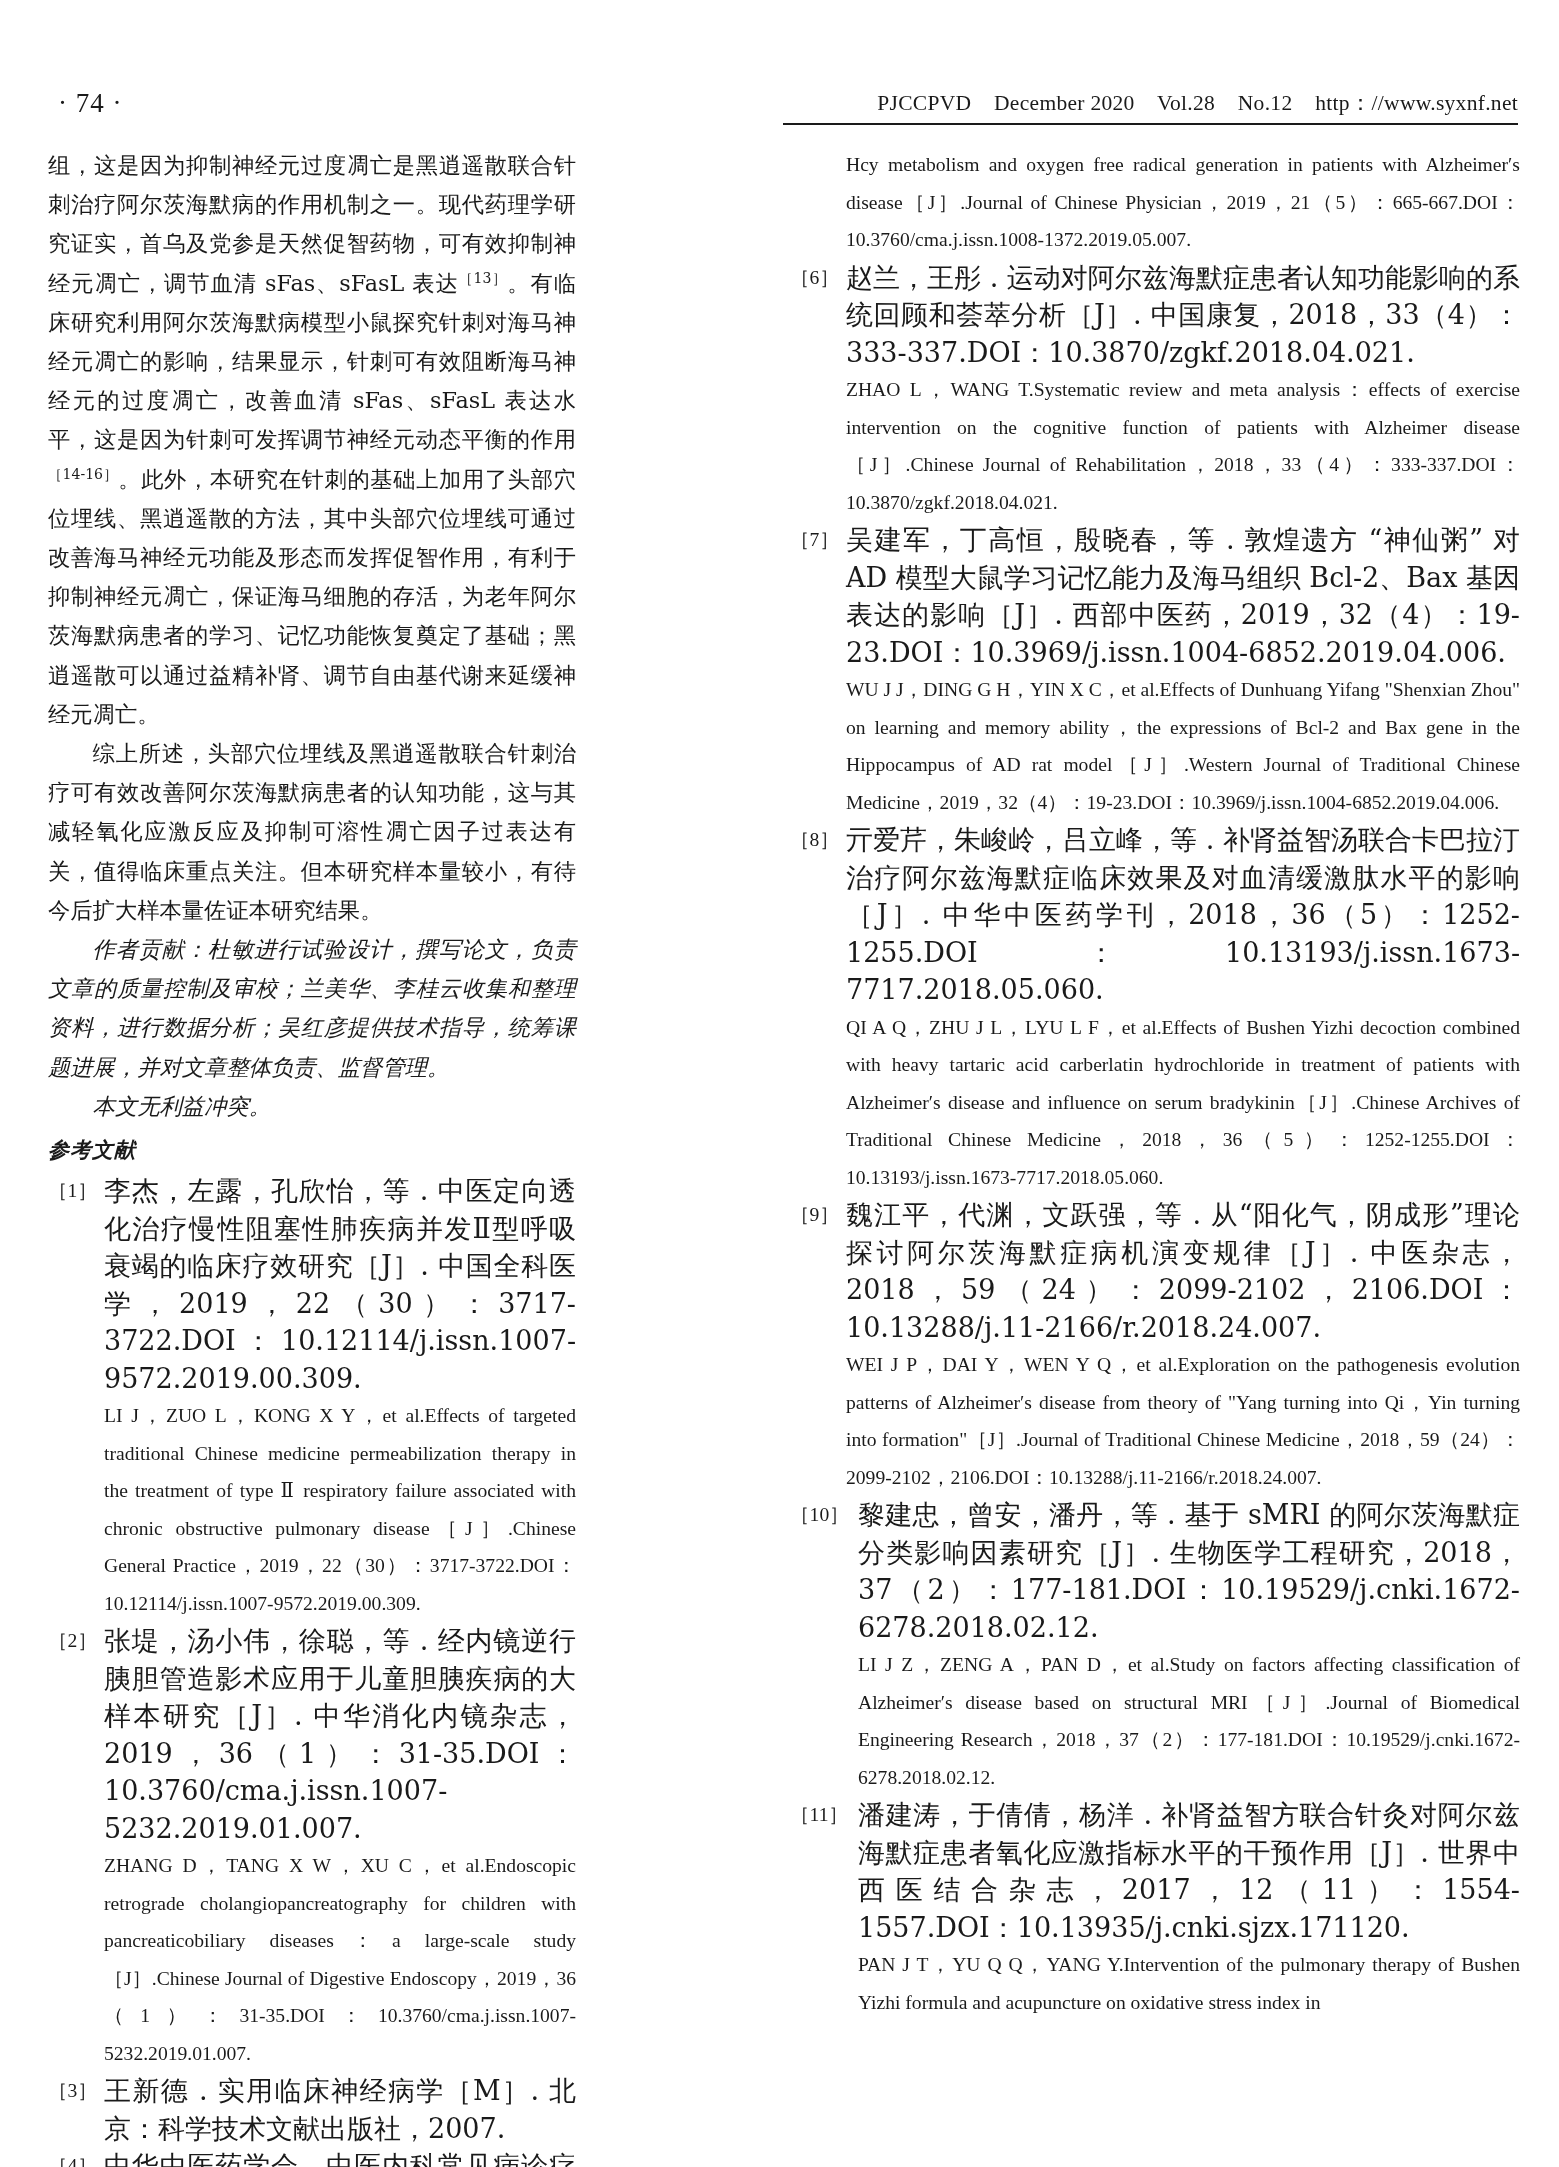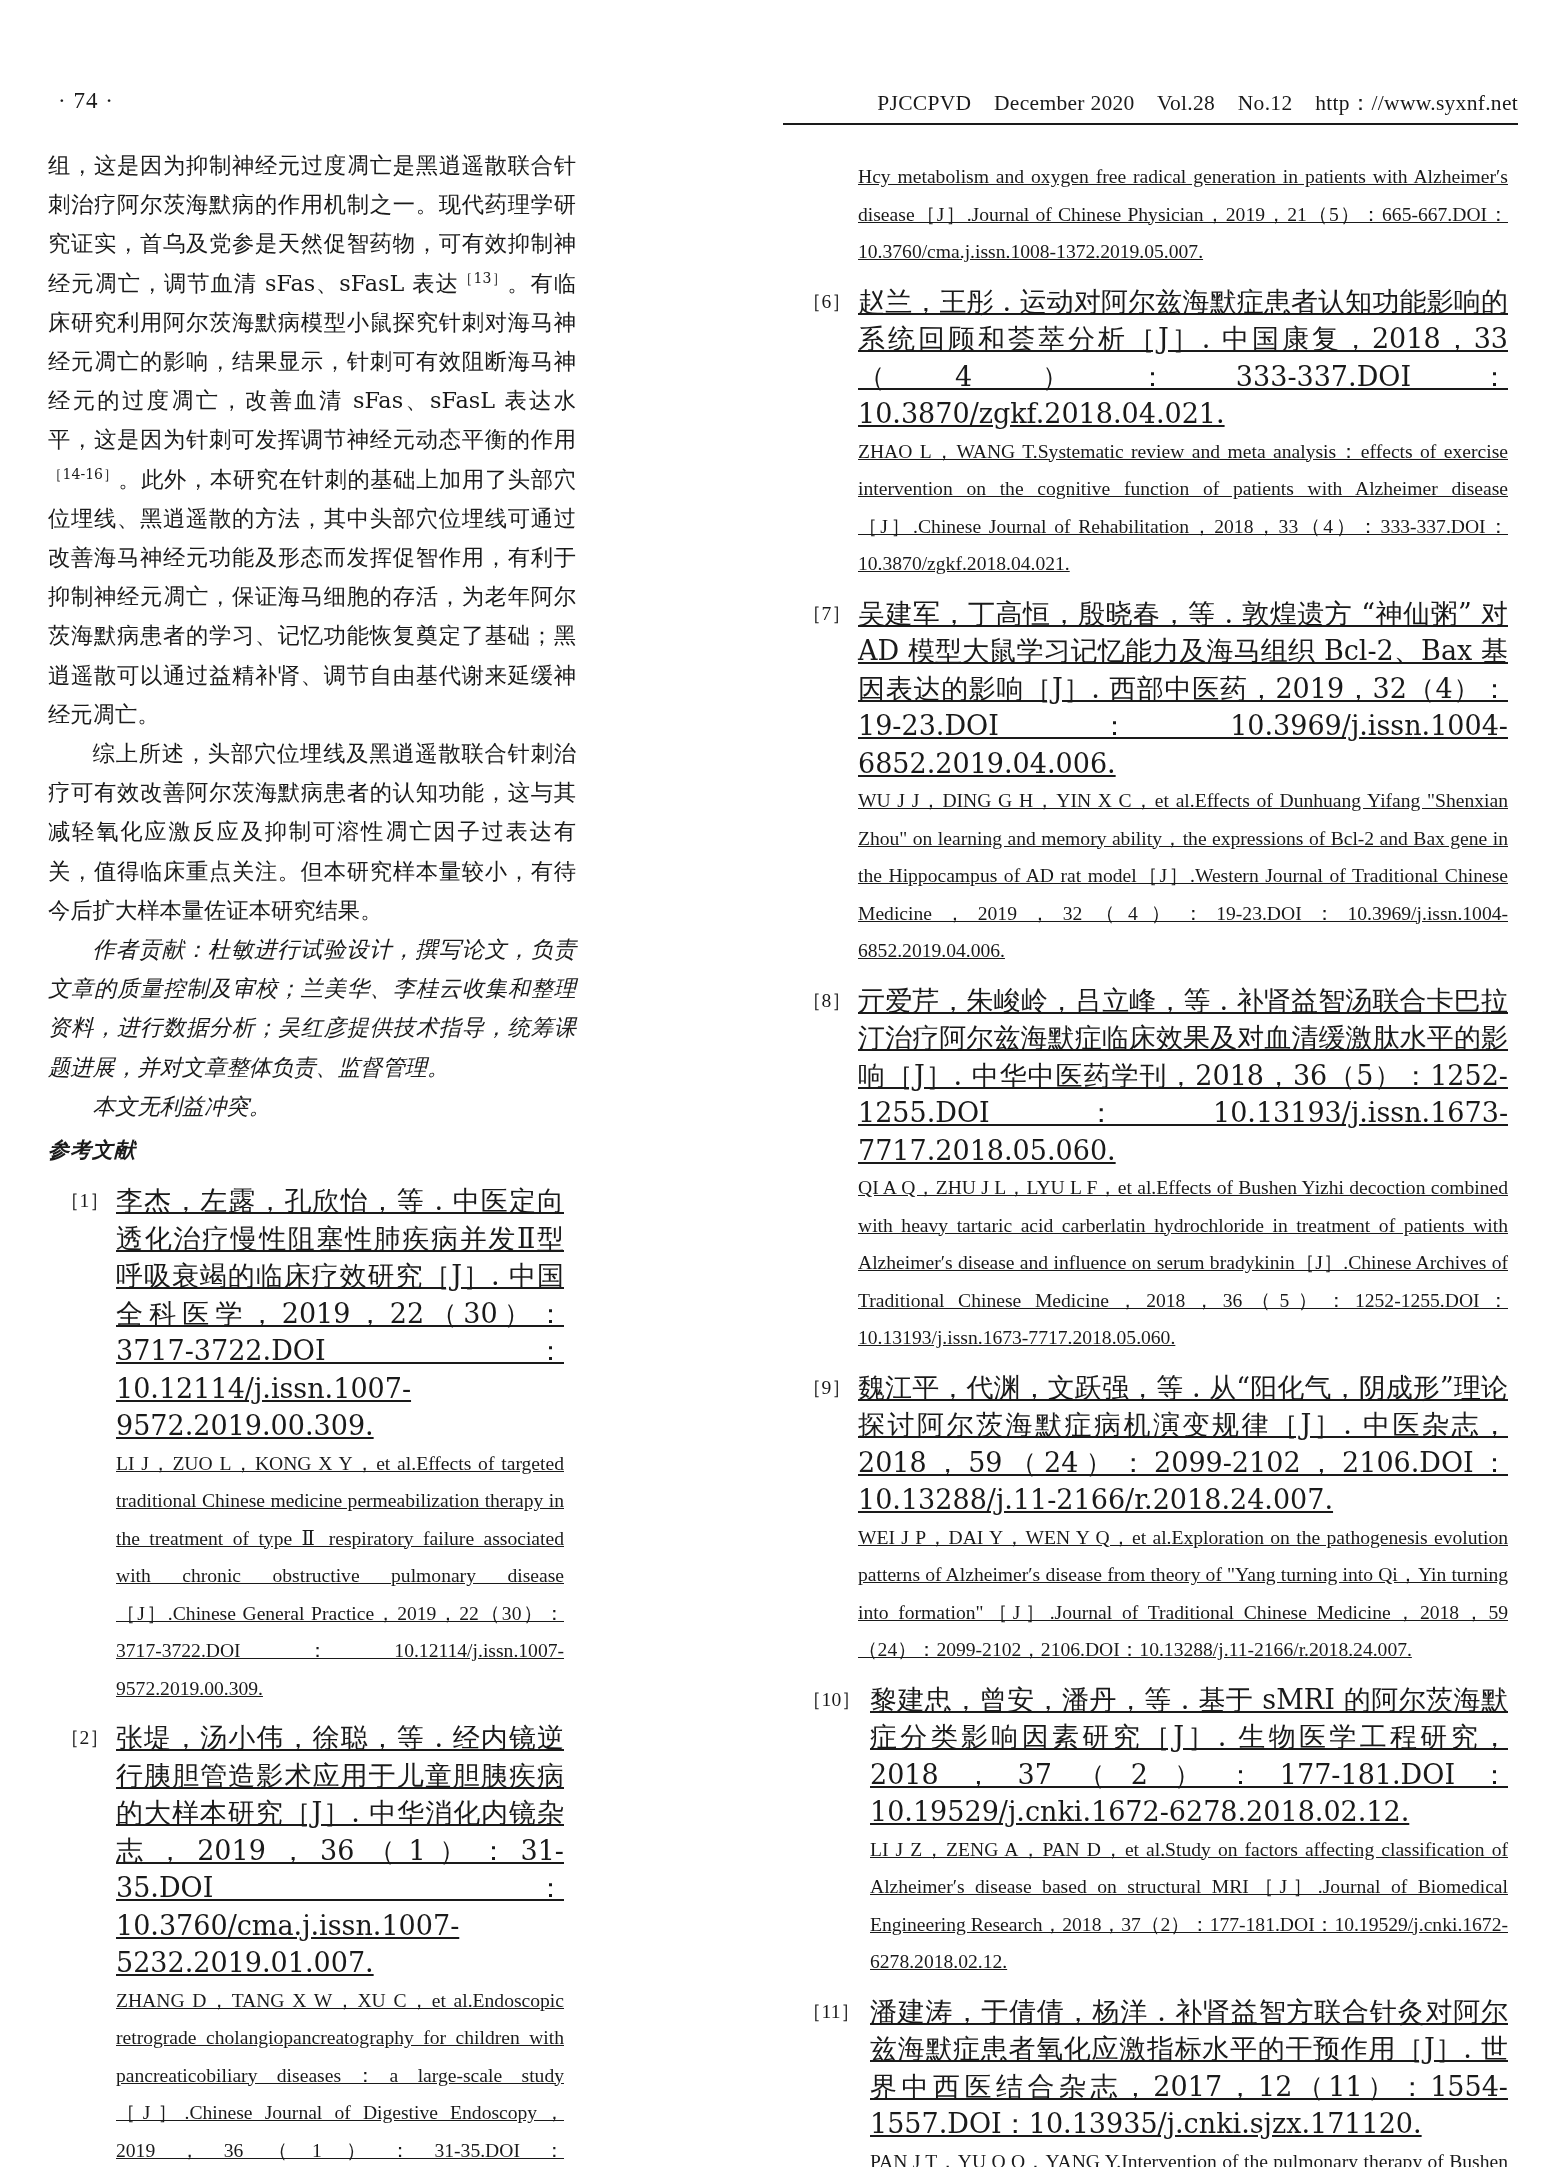--- a/index.html
+++ b/index.html
@@ -28,21 +28,21 @@
     position: absolute;
     left: 48px;
     top: 88px;
     width: 1470px;
     height: 42px;
   }
   .folio {
     position: absolute;
     left: 10px;
     top: 0;
-    font-size: 23px;
+    font-size: 27px;
     letter-spacing: 1px;
     white-space: nowrap;
   }
   .head-right {
     position: absolute;
     right: 0;
     top: 0;
     font-size: 21.5px;
     letter-spacing: 0.3px;
     white-space: nowrap;
@@ -97,22 +97,21 @@
     letter-spacing: 1px;
     font-style: italic;
   }
   
   .ref {
     position: relative;
     font-size: 19.6px;
     line-height: 37.5px;
     text-align: justify;
     padding-left: 56px;
-    margin: 12px;
-    text-decoration: underline;
+    margin: 0;
   }
   .ref-num {
     position: absolute;
     left: 0;
     top: 0;
     width: 56px;
     font-size: 19.6px;
     line-height: 37.5px;
     white-space: nowrap;
   }

